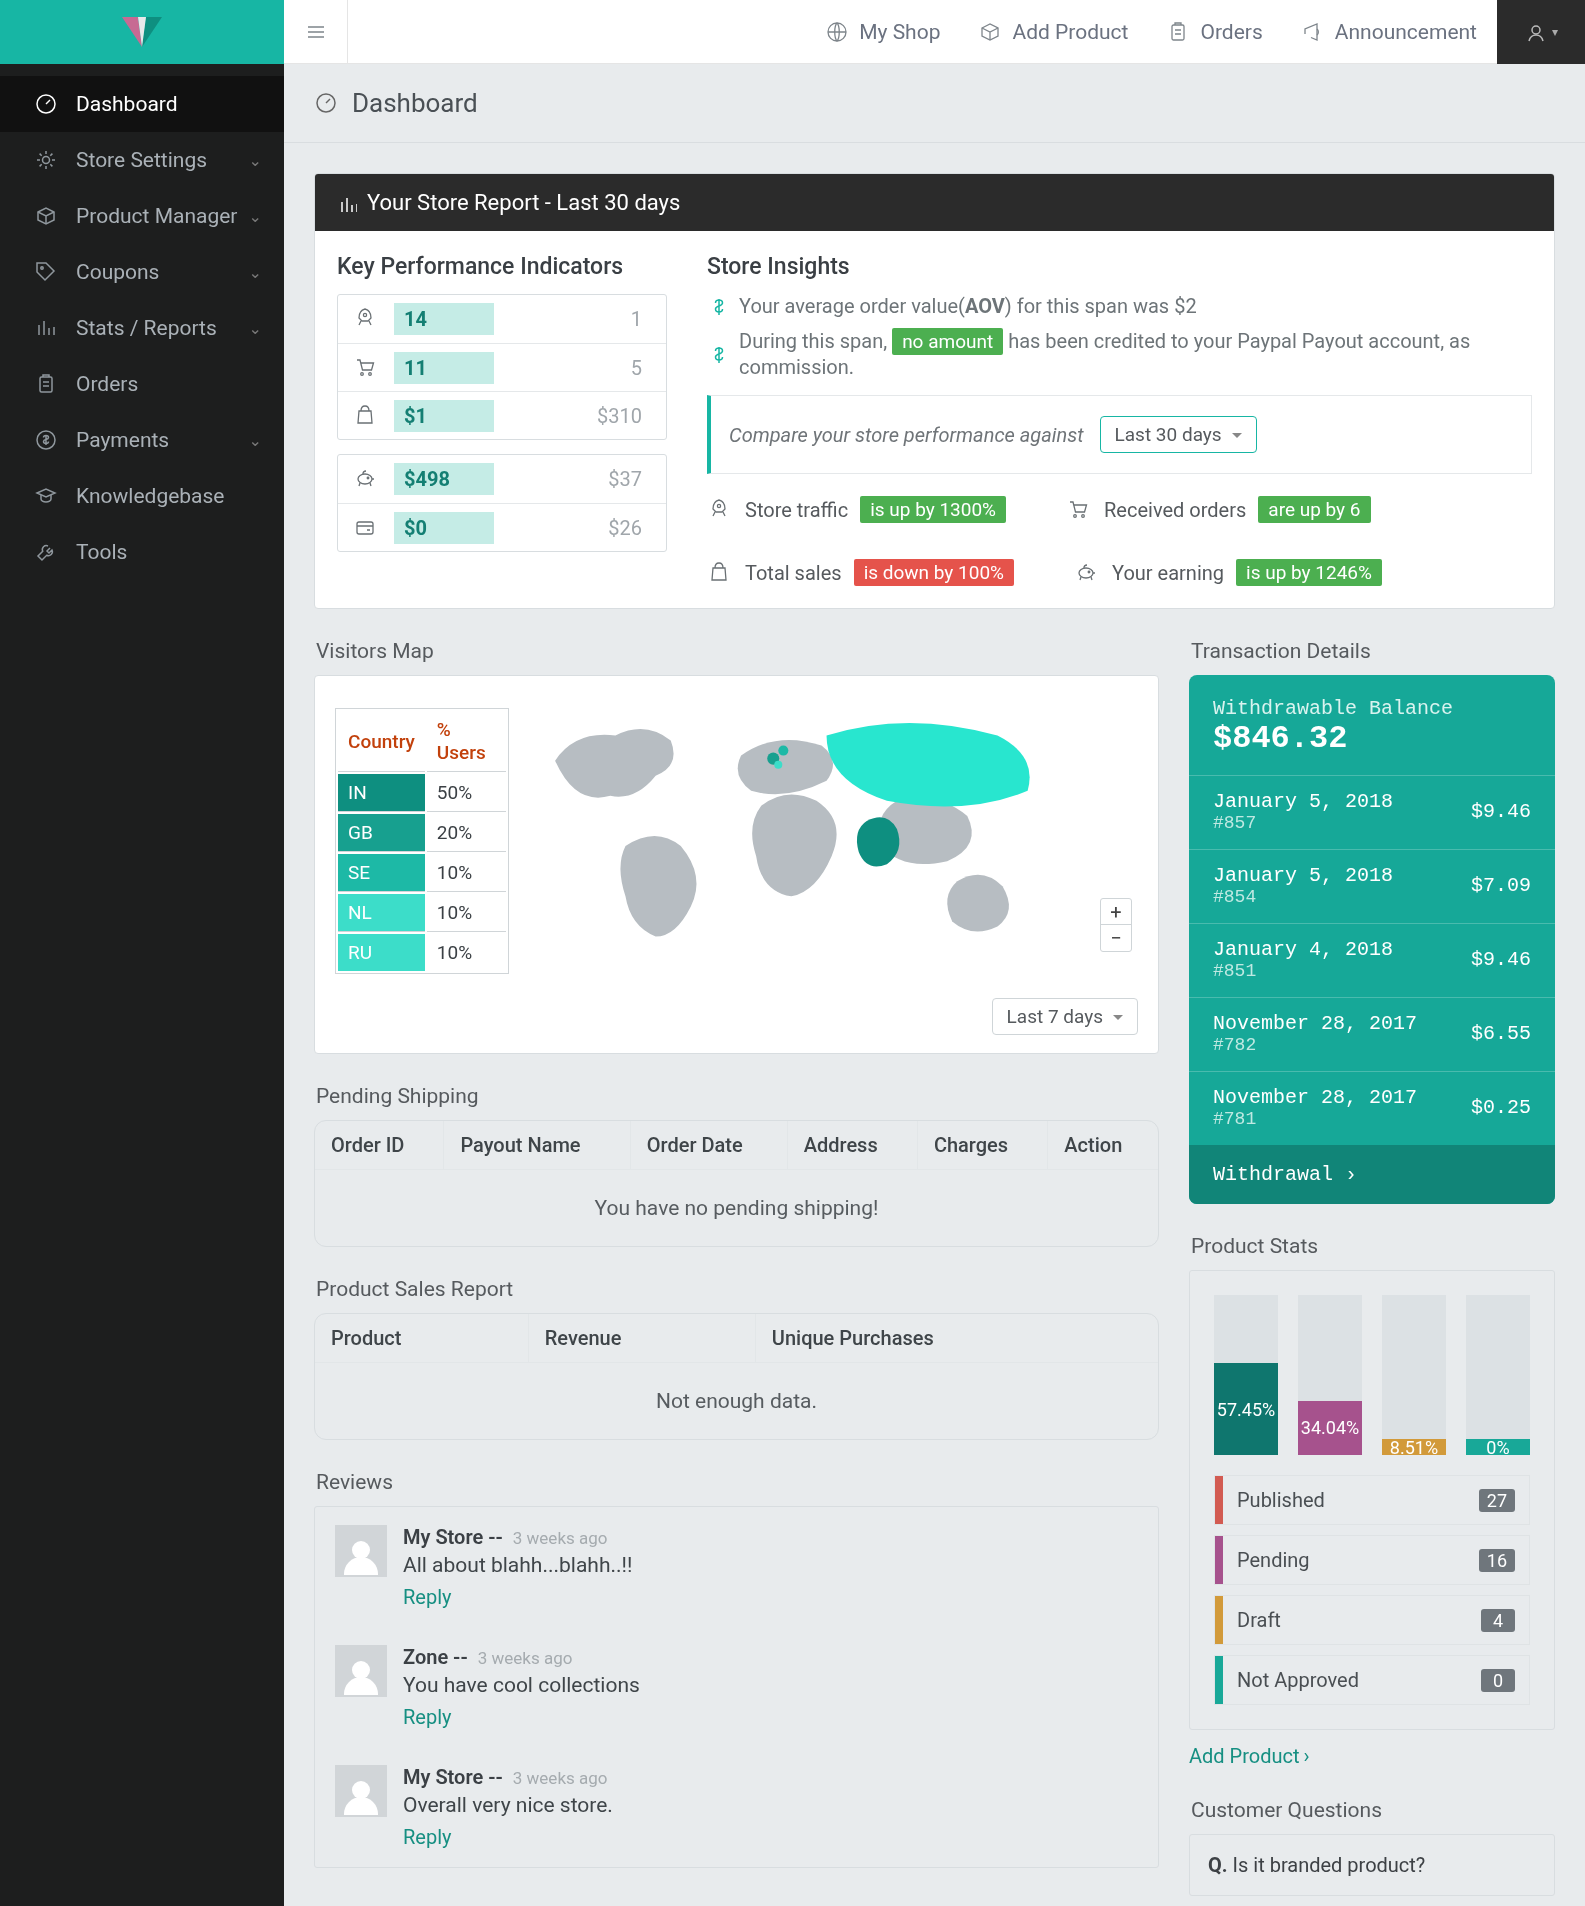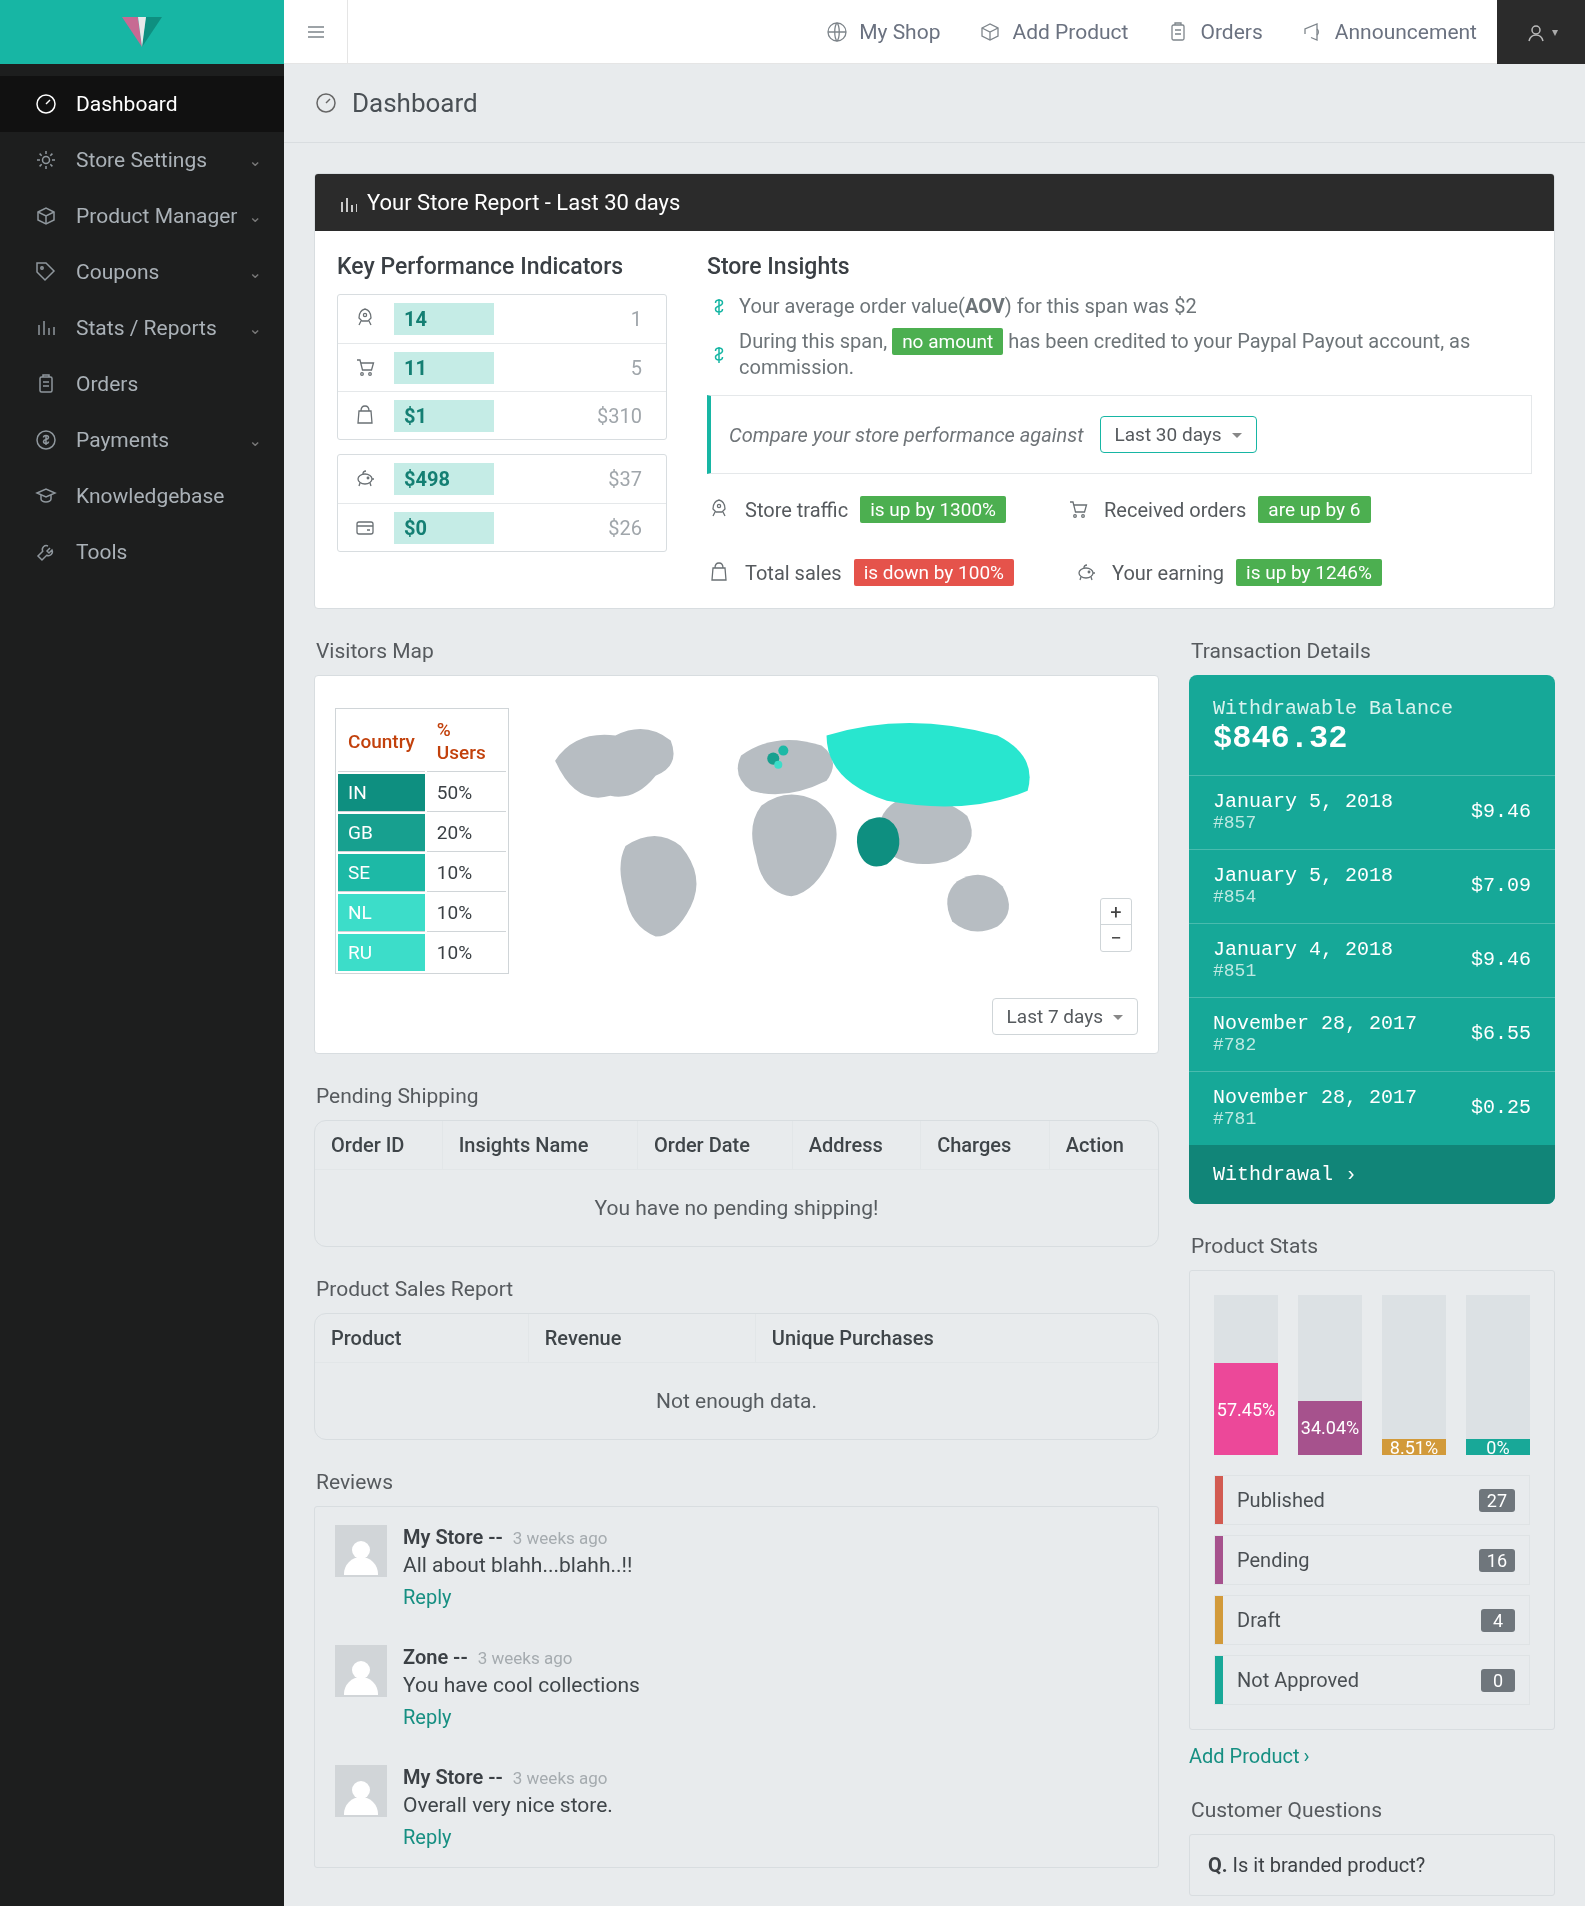--- a/index.html
+++ b/index.html
@@ -510,21 +510,21 @@
                 <span class="dd plain">Last 7 days</span>
               </div>
           </div>
 
           <div class="sect">Pending Shipping</div>
           <div class="dtbl" style="margin-bottom:30px">
             <table>
                 <thead>
                   <tr id="pending-cols">
                     <th>Order ID</th>
-                    <th>Insights Name</th>
+                    <th>Payout Name</th>
                     <th>Order Date</th>
                     <th>Address</th>
                     <th>Charges</th>
                     <th>Action</th>
                   </tr>
                 </thead>
               </table>
             <div class="empty">You have no pending shipping!</div>
           </div>
 
@@ -605,21 +605,21 @@
                   <div class="val">$0.25</div>
                 </div>
               </div>
             <div class="foot"><span>Withdrawal</span> <span>›</span></div>
           </div>
 
           <div class="sect">Product Stats</div>
           <div class="pstat">
             <div class="bars" id="bars">
                 <div class="b">
-                  <div class="fill" style="height:57.45%;background:#ec4899">57.45%</div>
+                  <div class="fill" style="height:57.45%;background:#0f766e">57.45%</div>
                 </div>
                 <div class="b">
                   <div class="fill" style="height:34.04%;background:#a6528d">34.04%</div>
                 </div>
                 <div class="b">
                   <div class="fill" style="height:10%;background:#d29a3a">8.51%</div>
                 </div>
                 <div class="b">
                   <div class="fill" style="height:10%;background:#18a898">0%</div>
                 </div>

